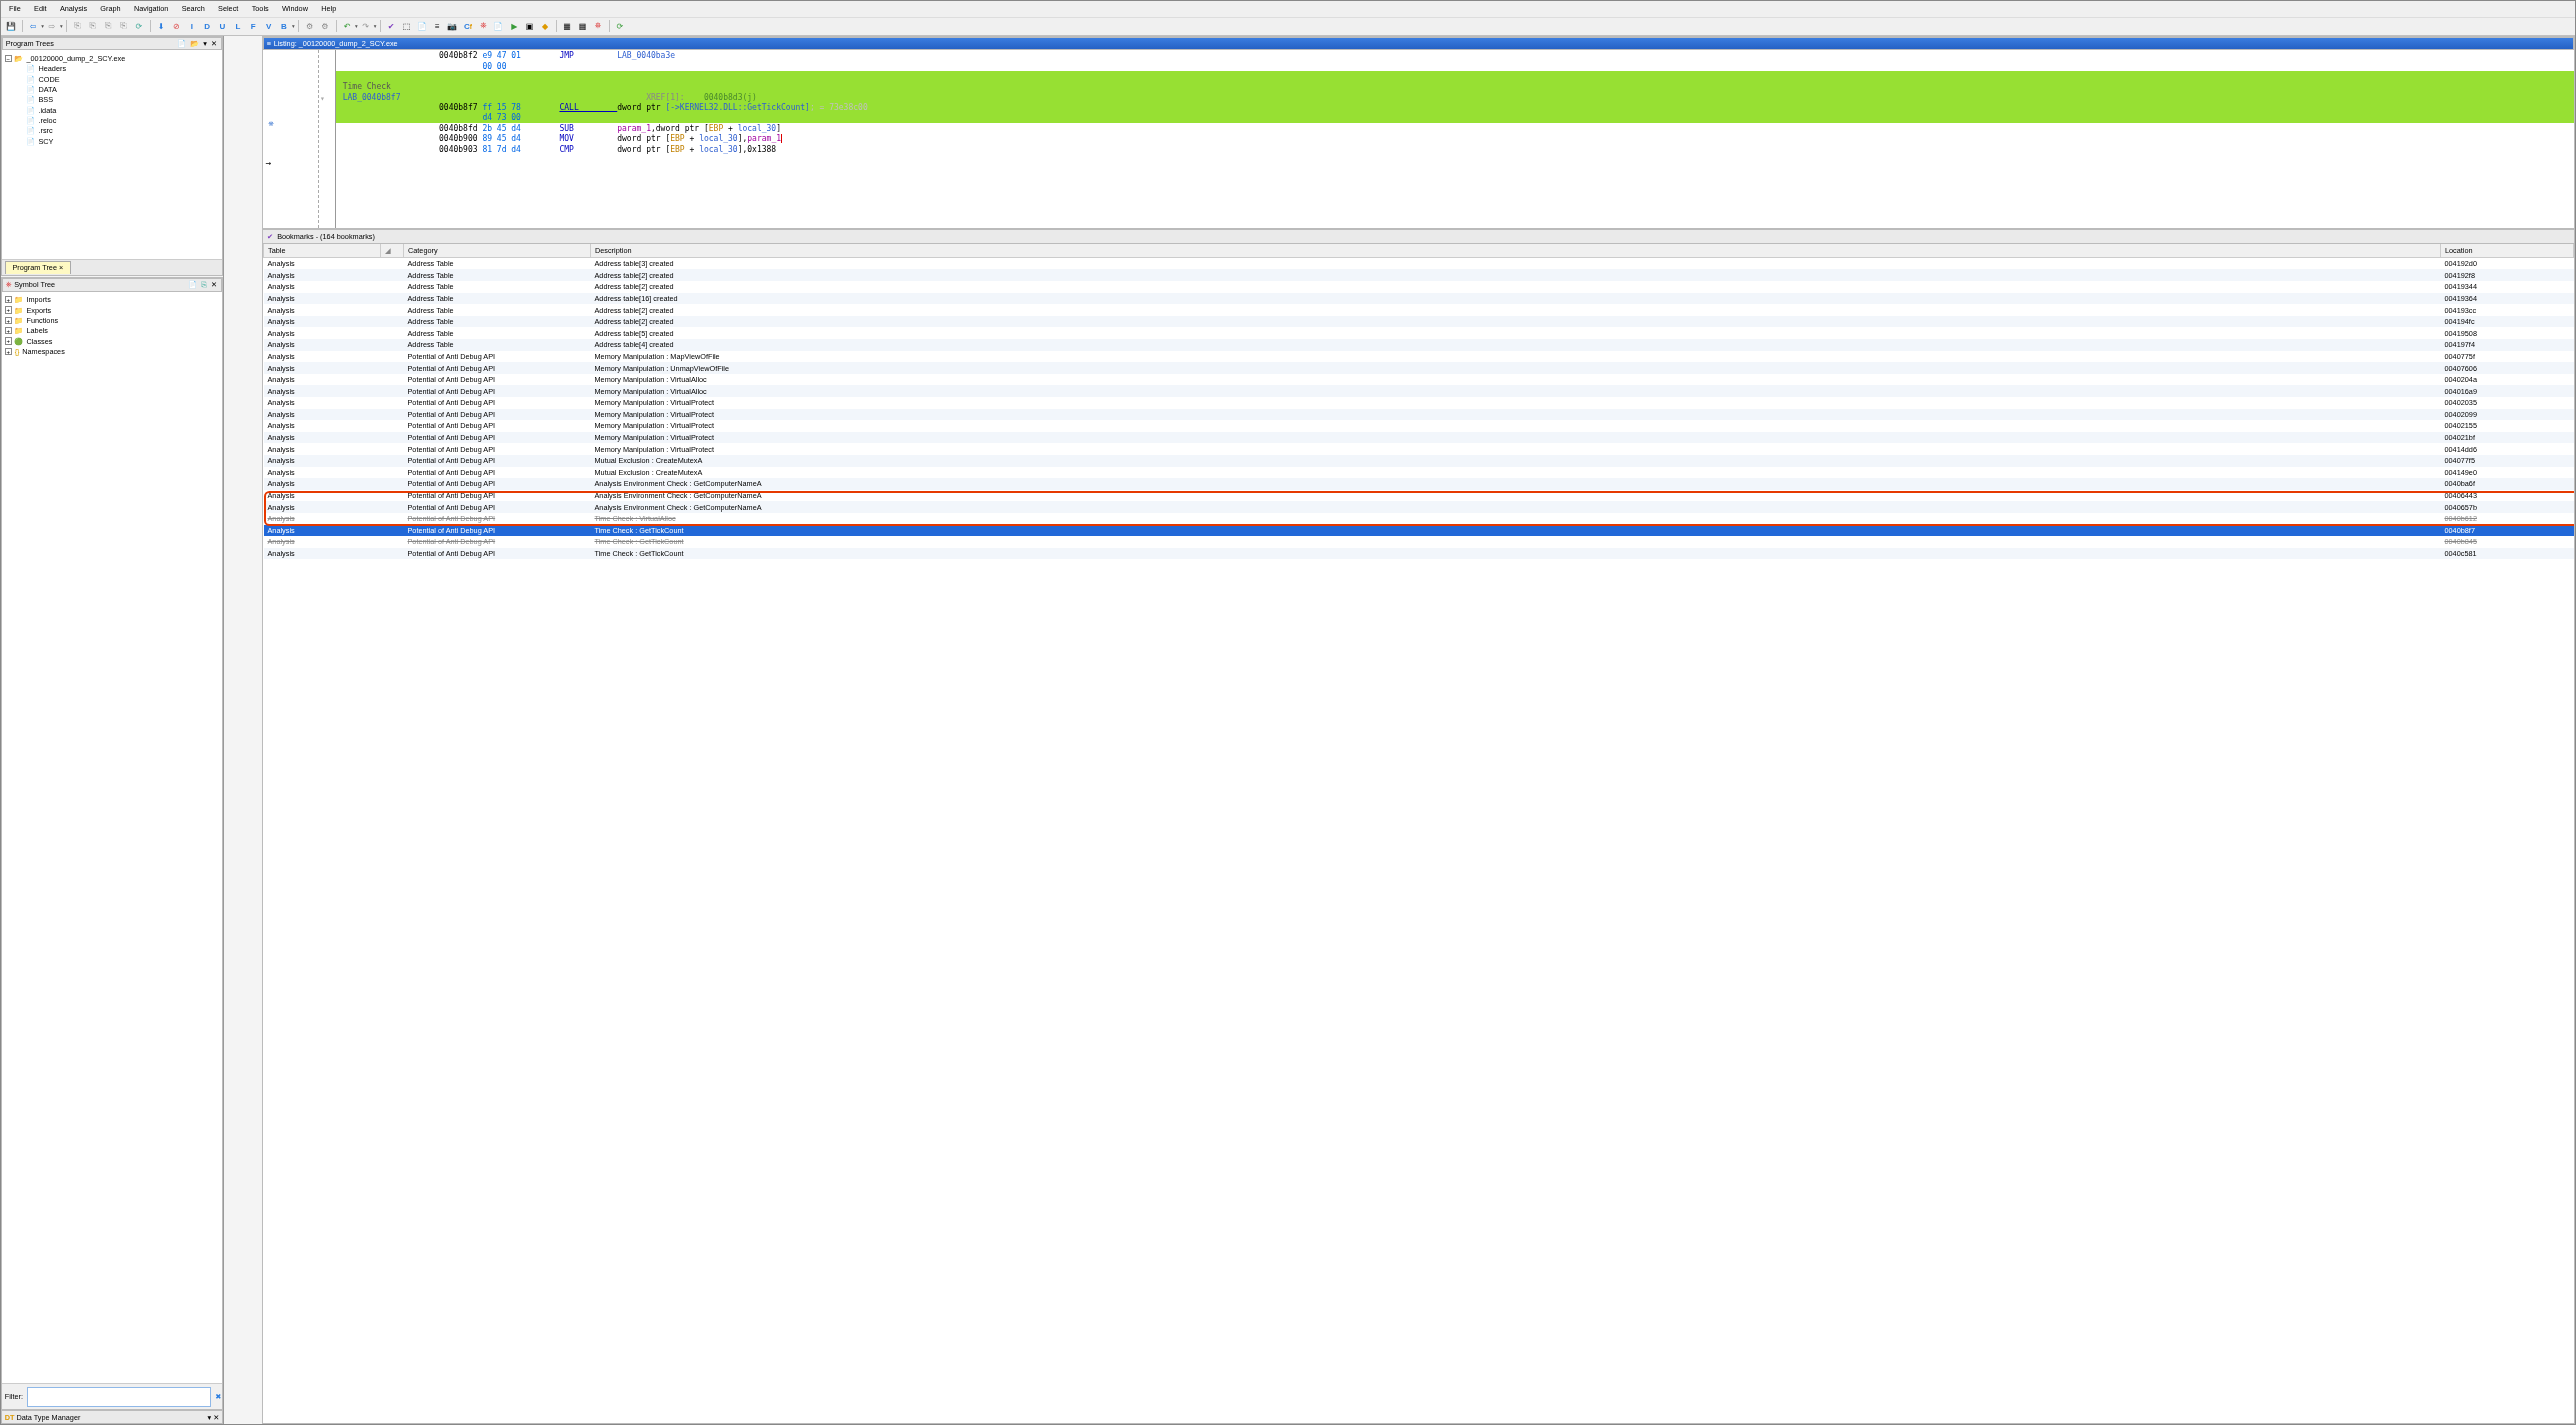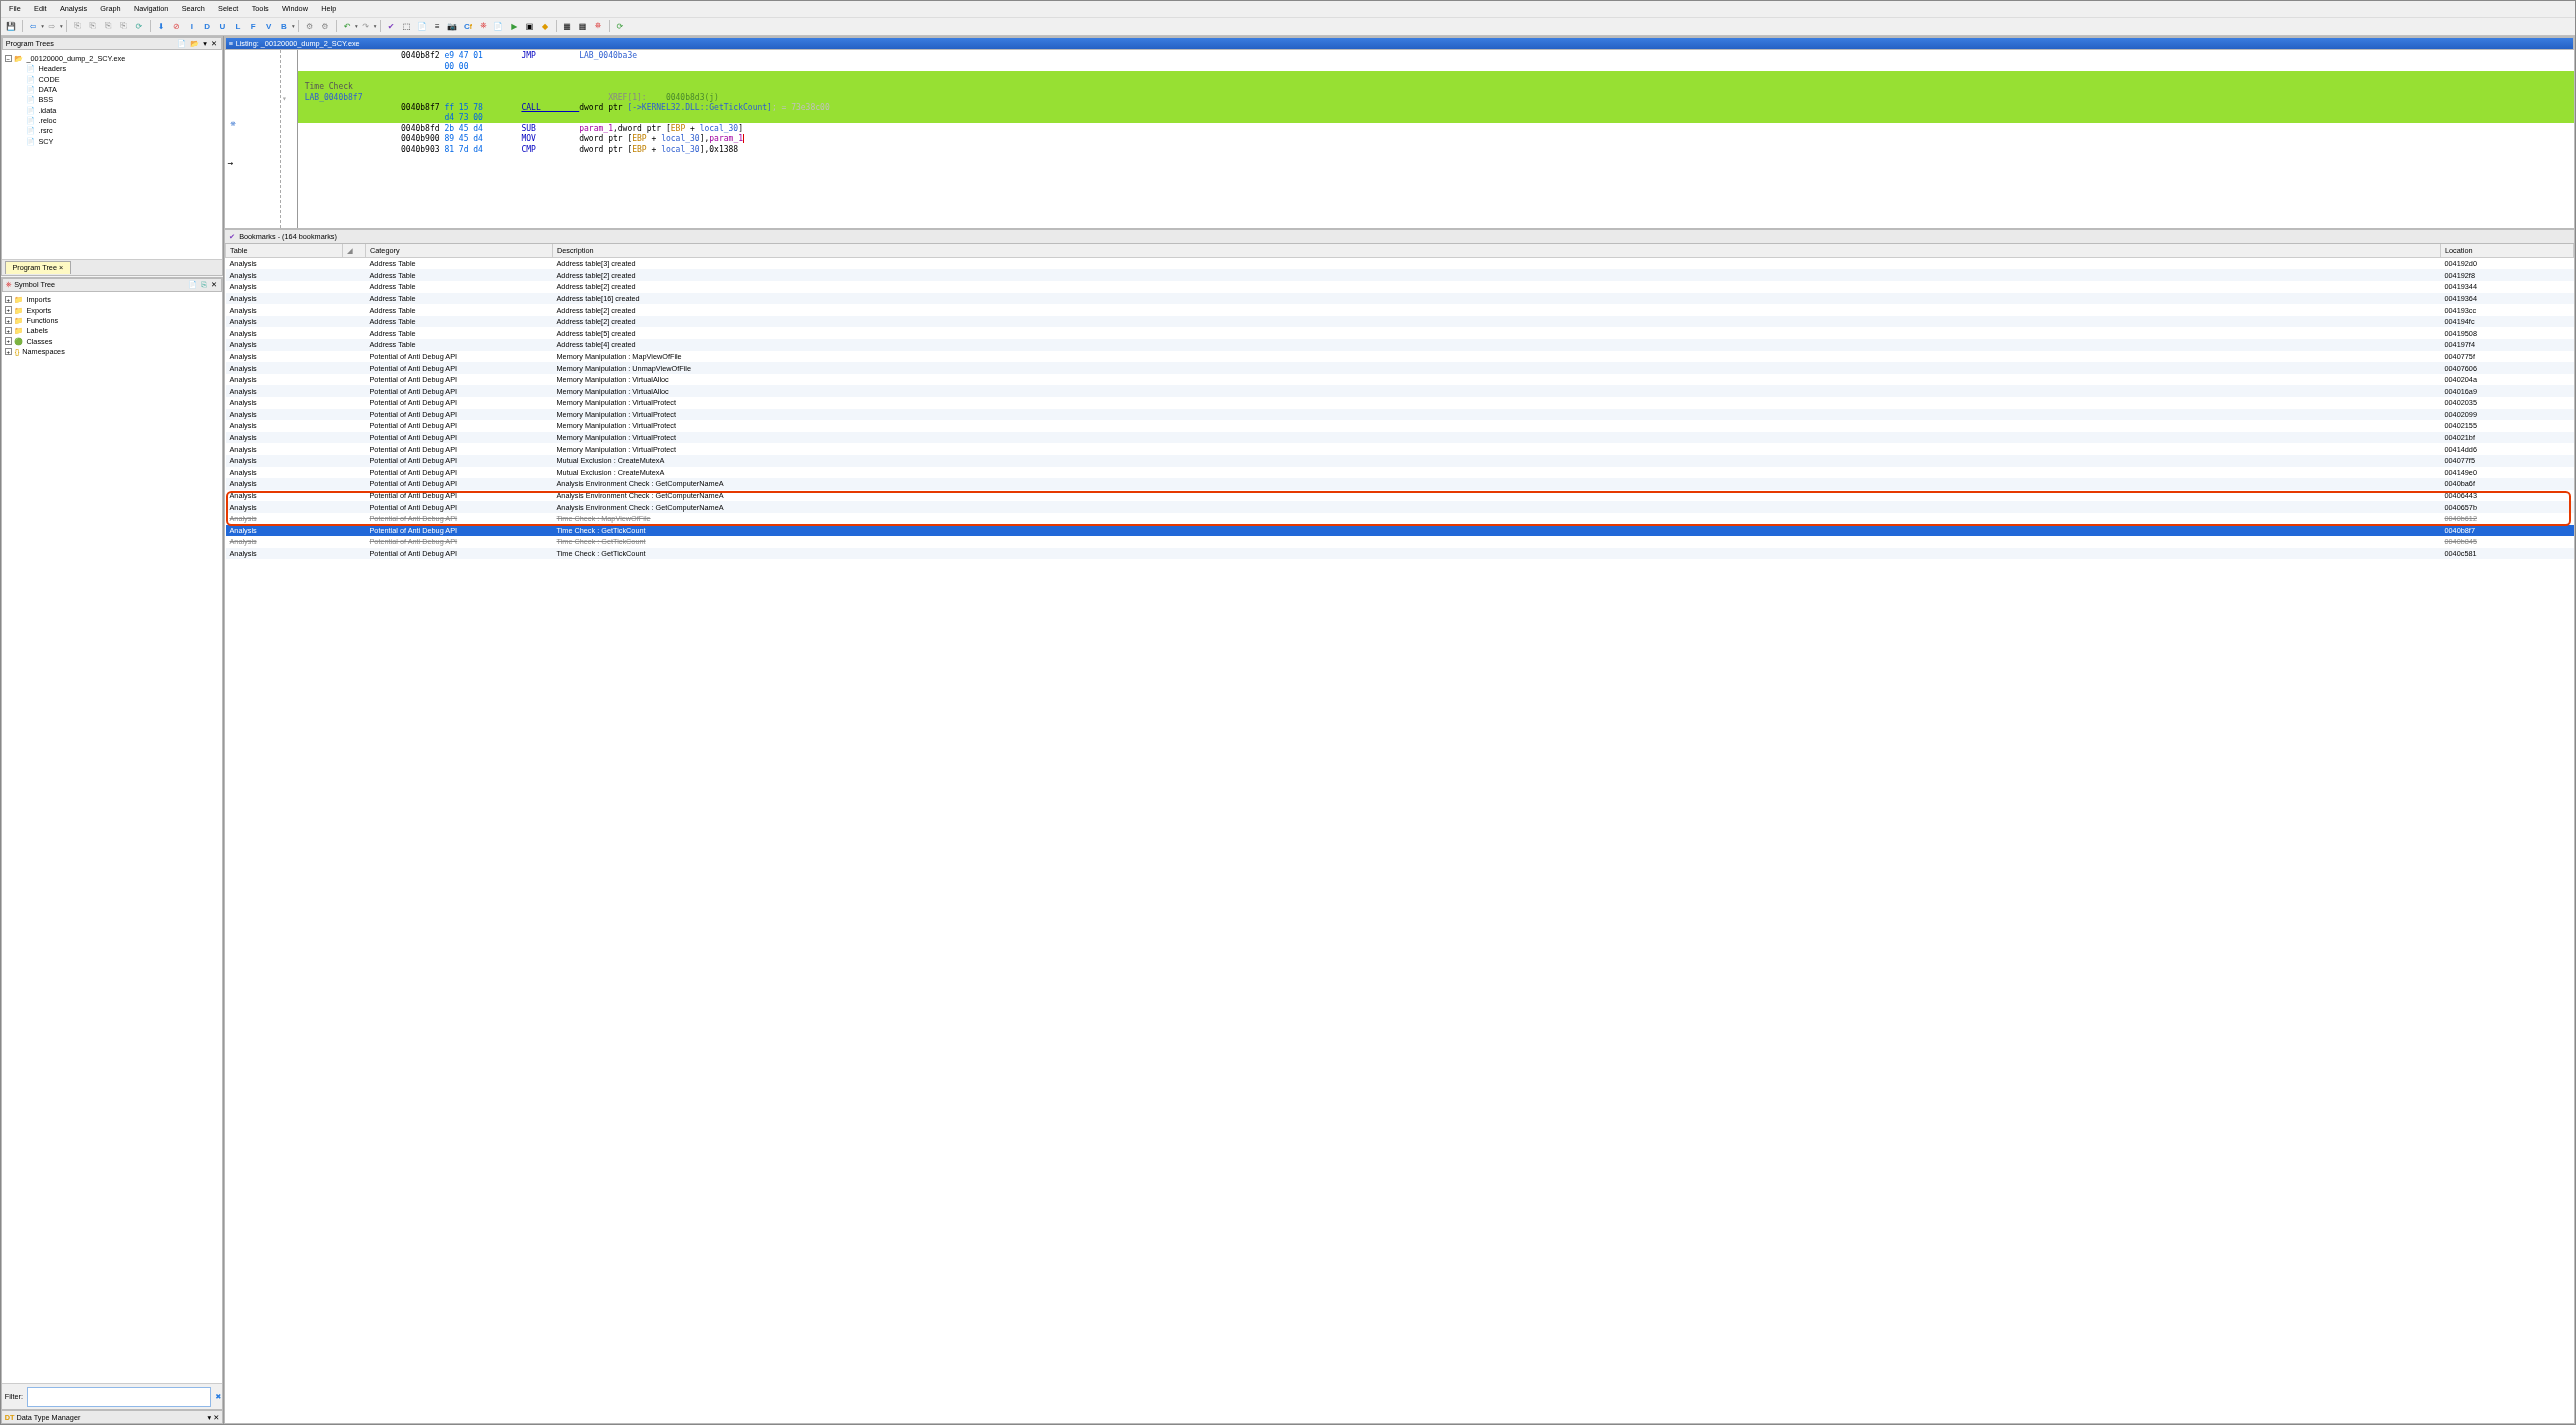--- a/index.html
+++ b/index.html
@@ -11,21 +11,21 @@
 .menubar { display: flex; background: #f0f0f0; border-bottom: 0.7px solid #ddd; padding: 1.3px 2.7px; gap: 2.7px; }
 .menubar span { padding: 2px 5.3px; cursor: default; }
 
 
 .toolbar { display: flex; align-items: center; background: #f0f0f0; border-bottom: 0.7px solid #c0c0c0; padding: 1.3px 2.7px; gap: 0.7px; }
 .tb-btn { width: 14.7px; height: 14.7px; display: inline-flex; align-items: center; justify-content: center; font-size: 8px; cursor: default; border: 0.7px solid transparent; }
 .tb-sep { width: 0.7px; height: 12px; background: #c0c0c0; margin: 0 2.7px; }
 .tb-drop { font-size: 5.3px; color: #555; }
 
 
-.workspace { display: flex; flex: 1; overflow: hidden; }
+.workspace { display: flex; flex: 1; overflow: hidden; gap: 38px; }
 .left-col { width: 223px; display: flex; flex-direction: column; border-right: 1.3px solid #999; }
 .right-col { flex: 1; display: flex; flex-direction: column; overflow: hidden; }
 
 
 .panel-header { display: flex; align-items: center; justify-content: space-between; background: #eaeaea; border: 0.7px solid #bbb; padding: 1.3px 2.7px; font-size: 7.3px; }
 .panel-header .title { display: flex; align-items: center; gap: 2.7px; }
 .panel-header .actions { display: flex; gap: 1.3px; }
 .panel-header .actions span { cursor: default; padding: 0 1.3px; }
 
 .panel-header.active { background: linear-gradient(#3a7de0, #2561c4); color: #fff; }
@@ -483,21 +483,21 @@
                   <td>Analysis</td>
                   <td></td>
                   <td>Potential of Anti Debug API</td>
                   <td>Analysis Environment Check : GetComputerNameA</td>
                   <td>0040657b</td>
                 </tr>
                 <tr class="strike">
                   <td>Analysis</td>
                   <td></td>
                   <td>Potential of Anti Debug API</td>
-                  <td>Time Check : MapViewOfFile</td>
+                  <td>Time Check : VirtualAlloc</td>
                   <td>0040b612</td>
                 </tr>
                 <tr class="selected">
                   <td>Analysis</td>
                   <td></td>
                   <td>Potential of Anti Debug API</td>
                   <td>Time Check : GetTickCount</td>
                   <td>0040b8f7</td>
                 </tr>
                 <tr class="strike">

